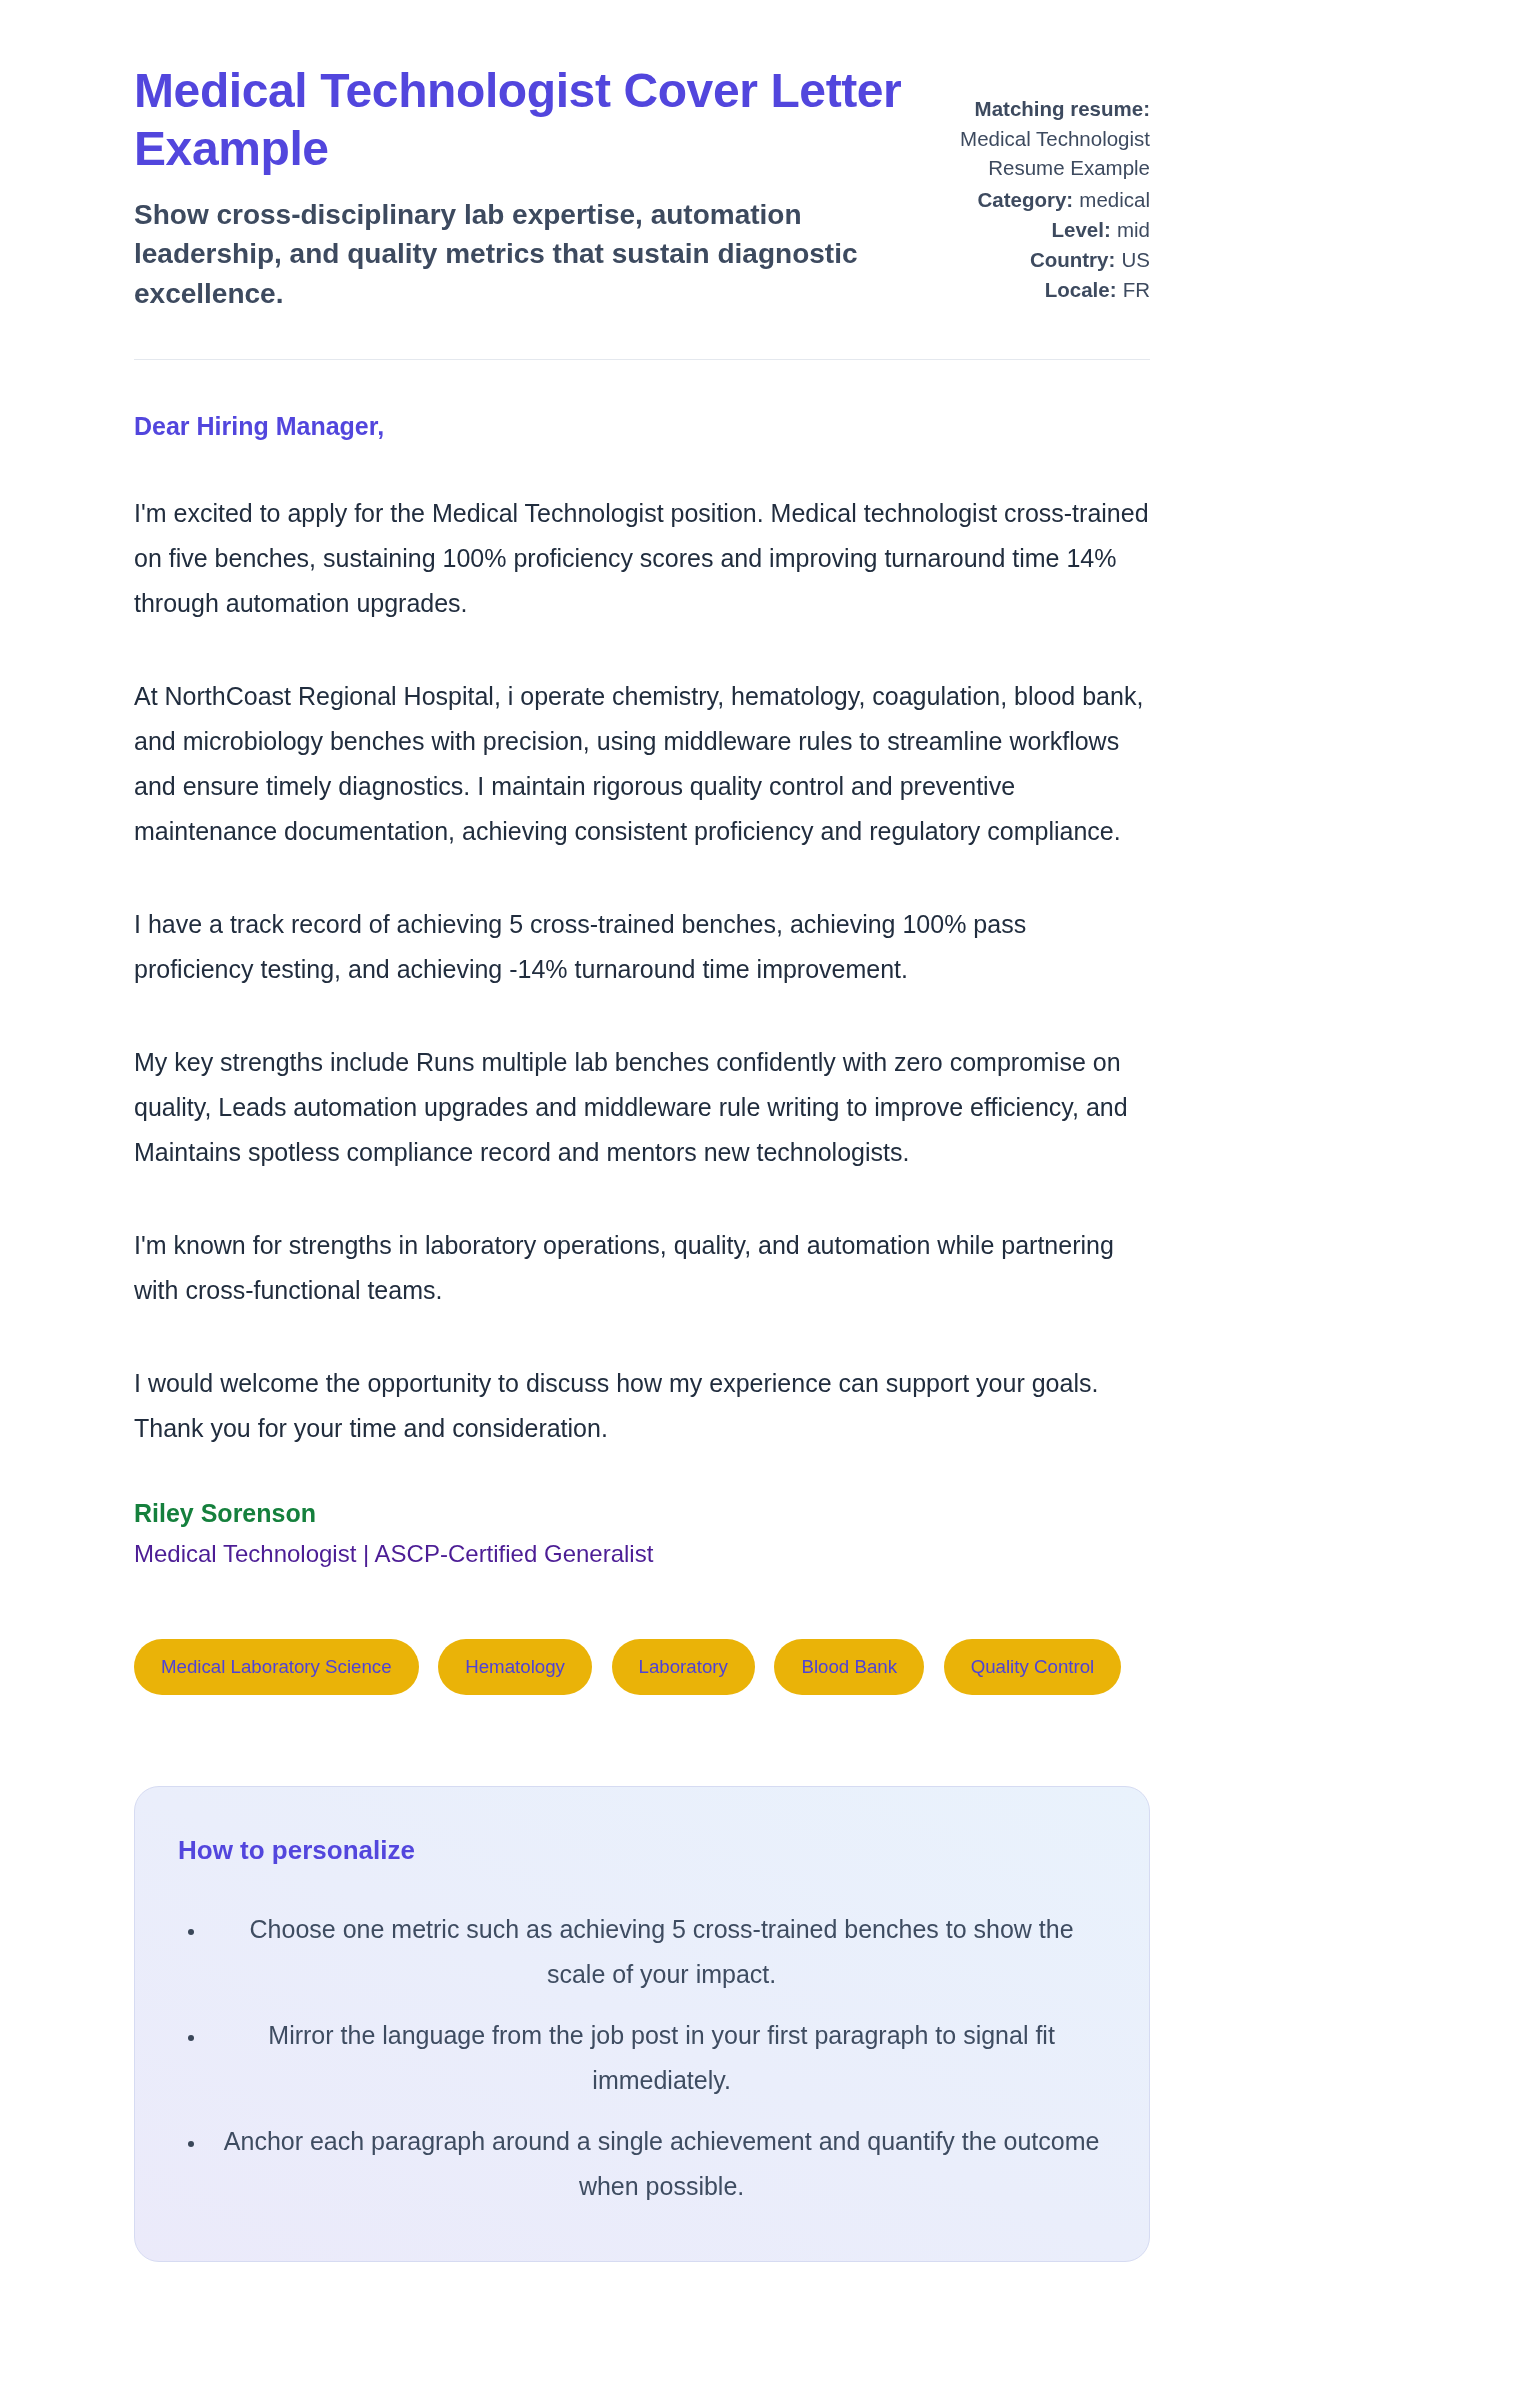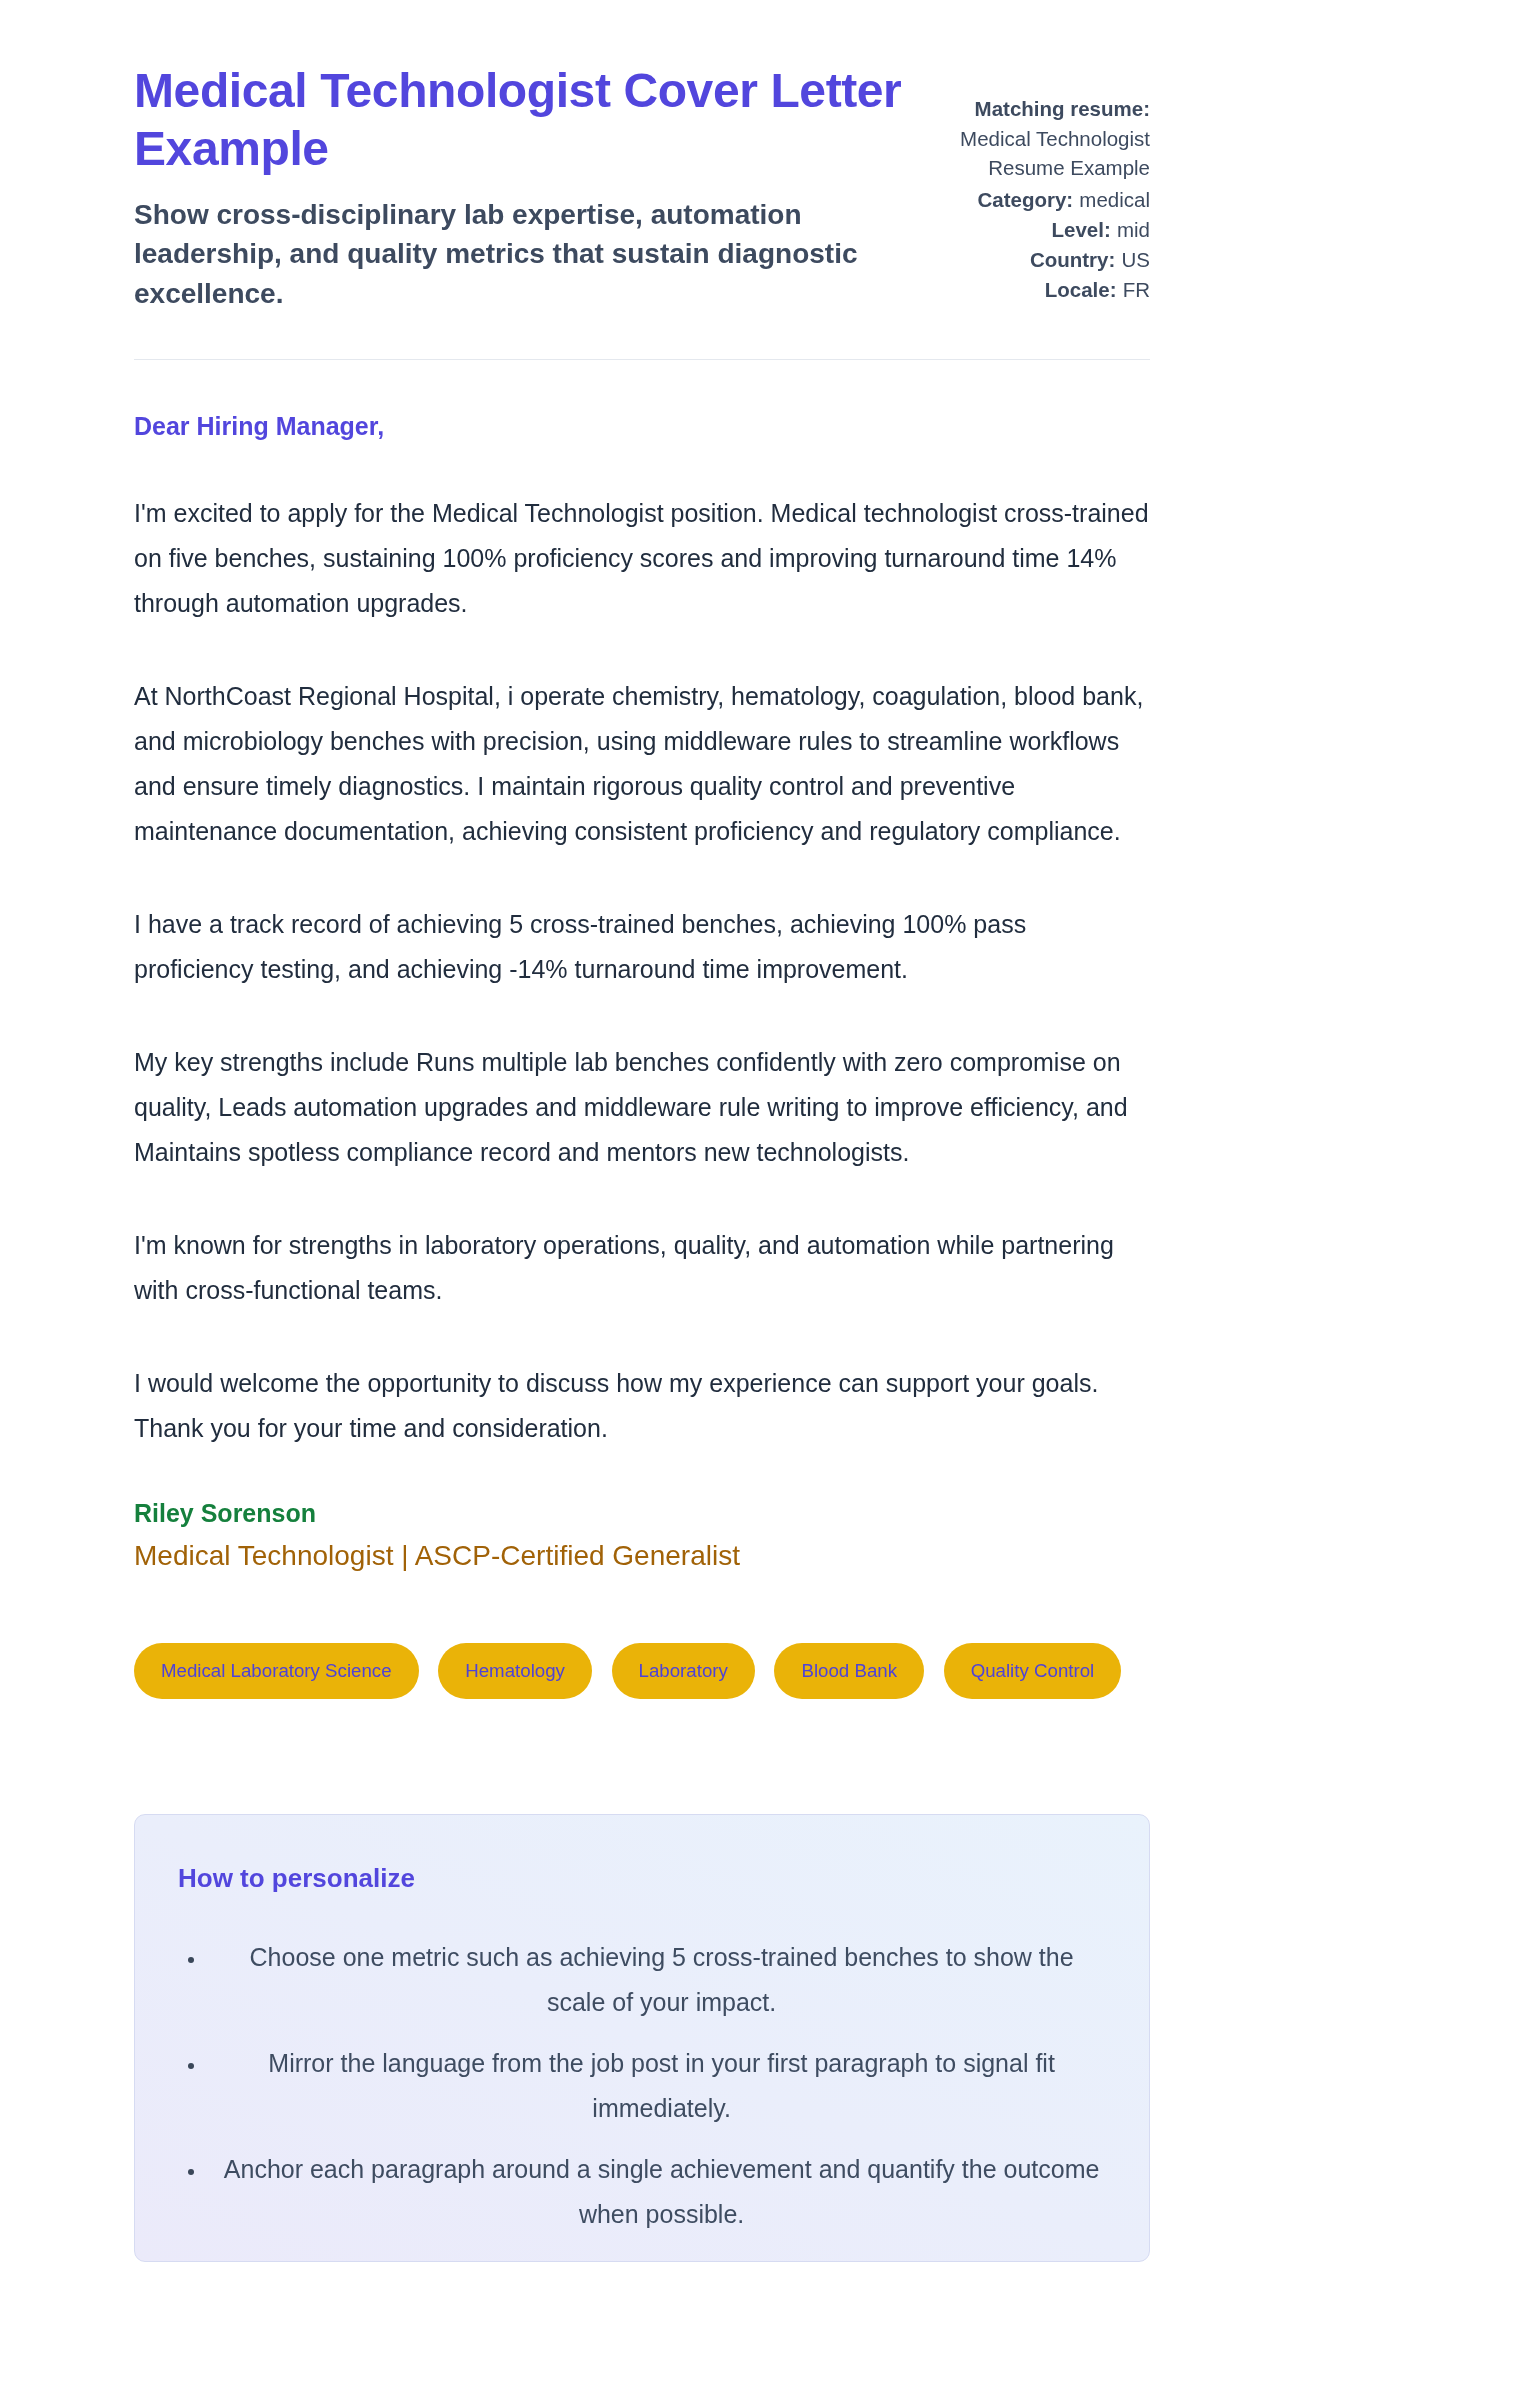--- a/index.html
+++ b/index.html
@@ -68,47 +68,47 @@
     margin-bottom: 48px;
   }
   .sig-name {
     margin-top: 41px;
     font-size: 25px;
     font-weight: 700;
     color: #15803d;
     margin-bottom: 12.5px;
   }
   .sig-title {
-    font-size: 28px;
-    color: #a16207;
+    font-size: 24px;
+    color: #4c1d95;
   }
   
   .tags {
     margin-top: 71px;
     display: flex;
     flex-wrap: wrap;
     gap: 19.6px;
   }
   .tag {
     display: inline-block;
     background: #eab308;
     color: #4f43d6;
     font-size: 18.7px;
     line-height: 1;
     padding: 18.7px 27px;
     border-radius: 889px;
     cursor: pointer;
   }
   
   .personalize-box {
-    margin-top: 115px;
-    border-radius: 11px;
+    margin-top: 91px;
+    border-radius: 25px;
     border: 1.8px solid #d6dbf2;
     background: linear-gradient(to top right, #ebeafa 0%, #e9f2fc 100%);
-    padding: 48px 43px 24px 43px;
+    padding: 48px 43px 52px 43px;
   }
   .personalize-heading {
     font-size: 26px;
     font-weight: 700;
     color: #5246dd;
     margin-bottom: 41px;
   }
   .personalize-list {
     list-style: disc;
     padding-left: 28.5px;

